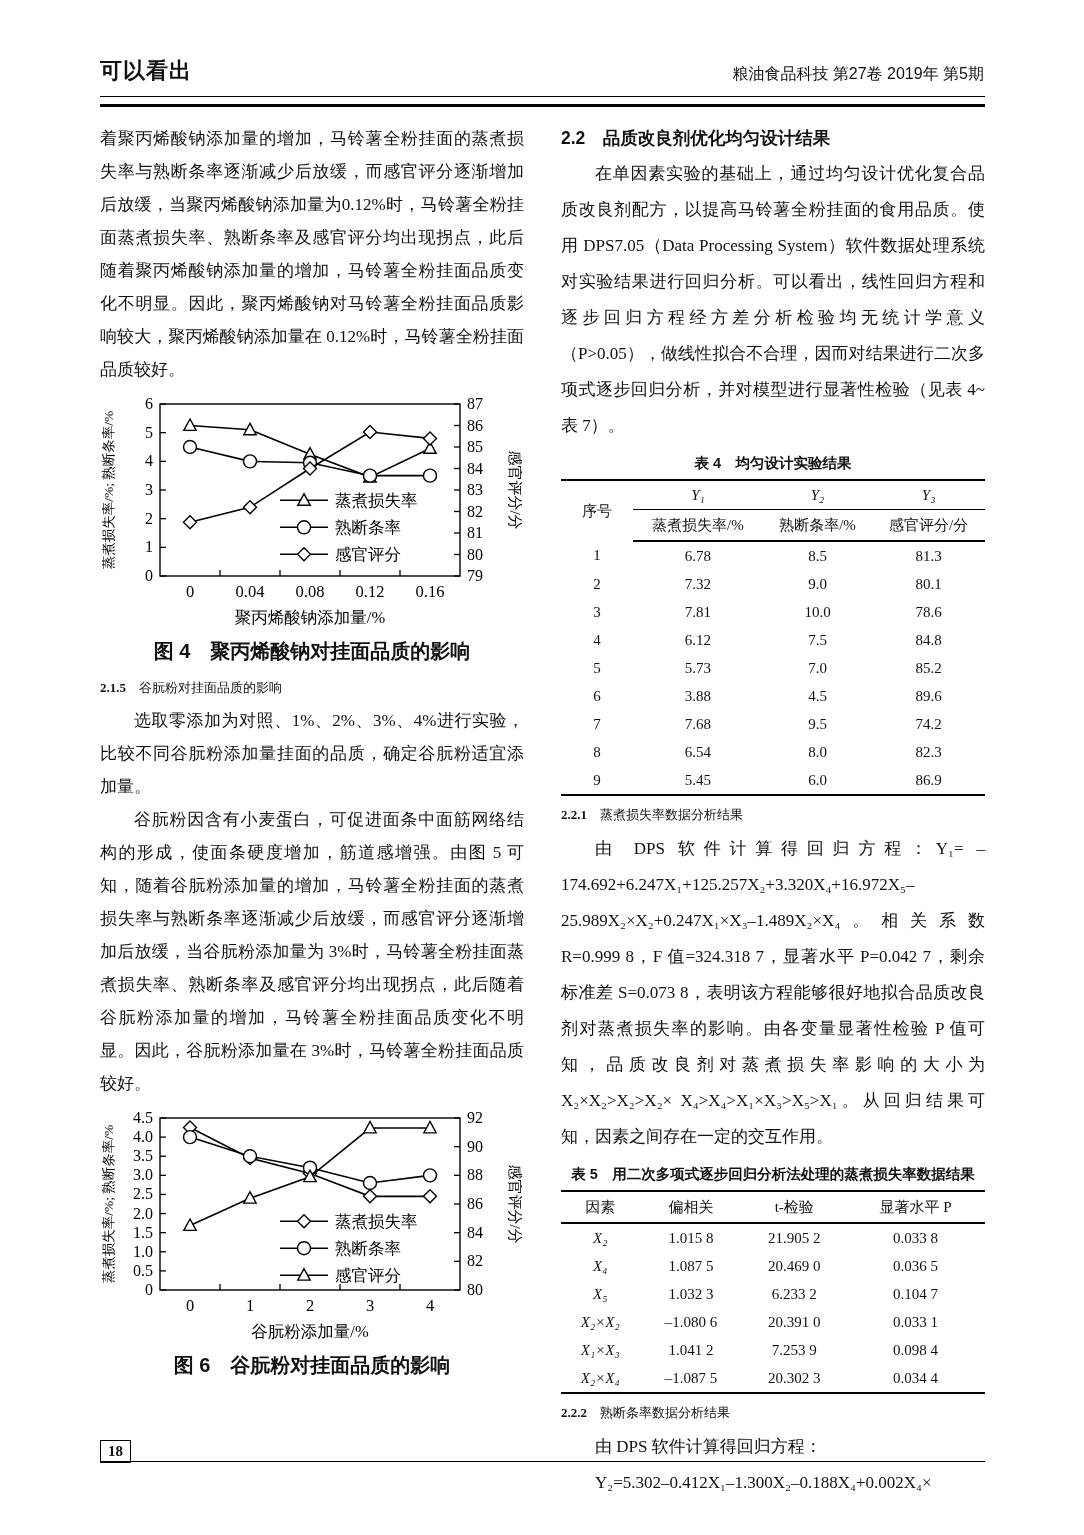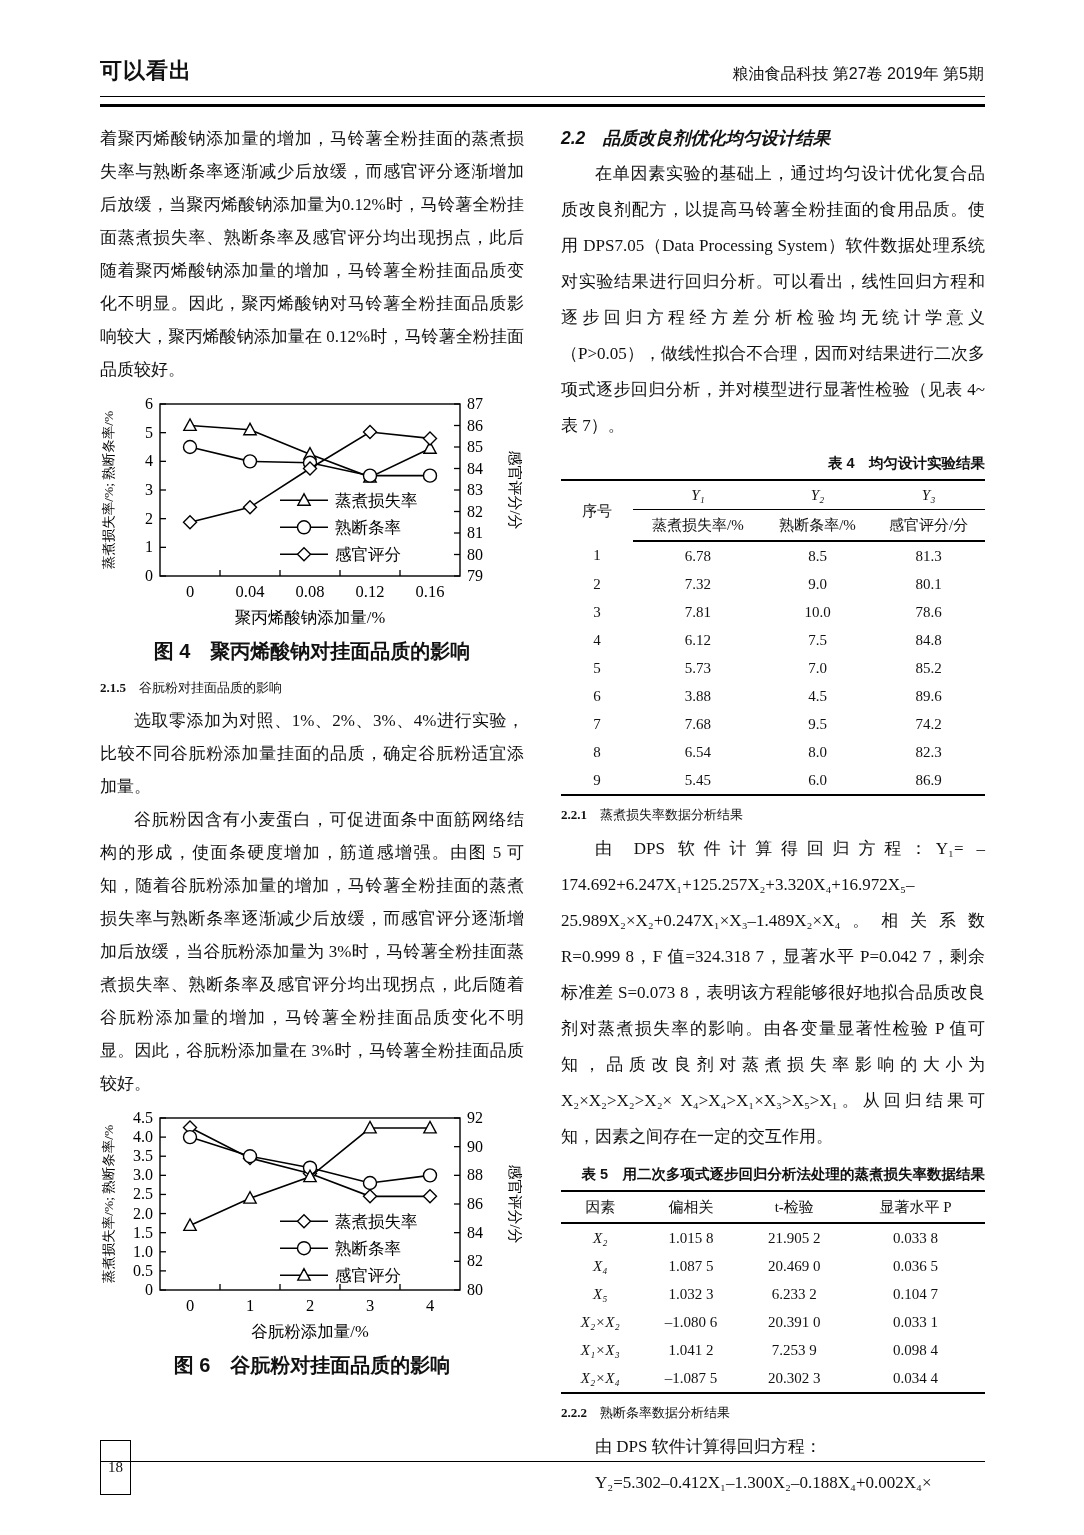--- a/index.html
+++ b/index.html
@@ -19,41 +19,41 @@
   .col-left{left:100px;}
   .col-right{left:561px;}
 
   p.body{font-size:17px;line-height:33px;text-align:justify;margin:0;}
   .col-right p.body{line-height:36px;}
   p.indent{text-indent:2em;}
 
   .subhead{font-size:13px;line-height:33px;margin:2px 0 0 0;}
   .subhead .num{font-weight:bold;}
   .head22{font-family:"Liberation Sans",sans-serif;font-weight:bold;font-size:17.5px;
-          line-height:32px;margin:0 0 2px 0;font-style:italic;}
+          line-height:32px;margin:0 0 2px 0;}
 
   .figure{margin-top:8px;}
   .fig-caption{text-align:center;font-family:"Liberation Sans",sans-serif;font-weight:bold;
                font-size:20px;margin:2px 0 6px 0;}
 
-  .tbl-caption{text-align:right;font-family:"Liberation Sans",sans-serif;font-weight:bold;
+  .tbl-caption{text-align:center;font-family:"Liberation Sans",sans-serif;font-weight:bold;
                font-size:14.5px;margin:10px 0 6px 0;}
   table.tbl{border-collapse:collapse;width:100%;font-size:15px;}
   table.tbl th,table.tbl td{text-align:center;font-weight:normal;padding:5.5px 2px;}
   table.t4{border-top:2.5px solid #000;border-bottom:2.5px solid #000;}
   table.t4 th.grp{border-bottom:1.3px solid #000;font-style:italic;}
   table.t4 tr.subhdr th{border-bottom:2.5px solid #000;}
   table.t5{border-top:2.5px solid #000;border-bottom:2.5px solid #000;}
   table.t5 thead th{border-bottom:2.5px solid #000;}
   table.t5 td.var{font-style:italic;}
 
   
   .foot-rule{position:absolute;left:100px;right:99px;top:1461px;border-top:1.5px solid #000;}
   .page-num{position:absolute;left:100px;top:1440px;border:1.3px solid #000;
-            font-size:15px;padding:16px 7px;line-height:21px;}
+            font-size:15px;padding:0 7px;line-height:21px;font-weight:bold;}
 </style>
 </head>
 <body>
 
 <div class="page">
 
   <div class="hdr-left">可以看出</div>
   <div class="hdr-right">粮油食品科技 第27卷 2019年 第5期</div>
   <div class="rule-thin"></div>
   <div class="rule-thick"></div>

